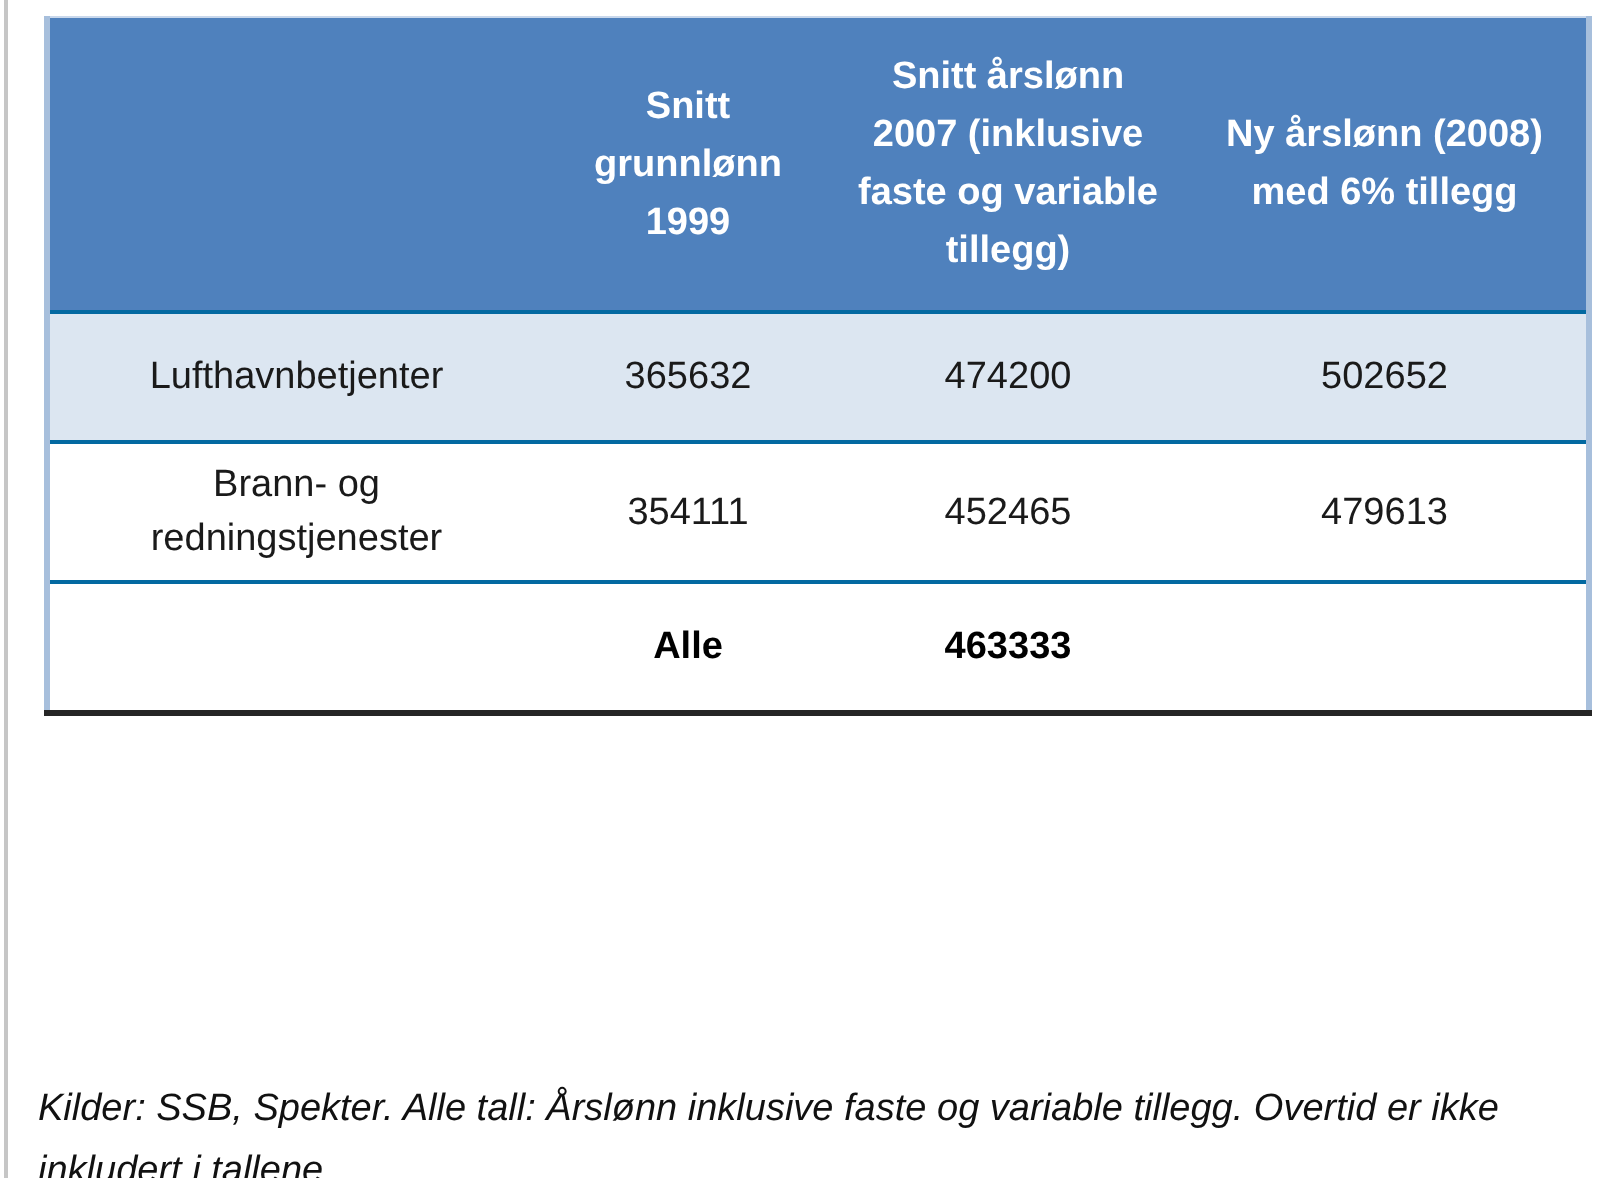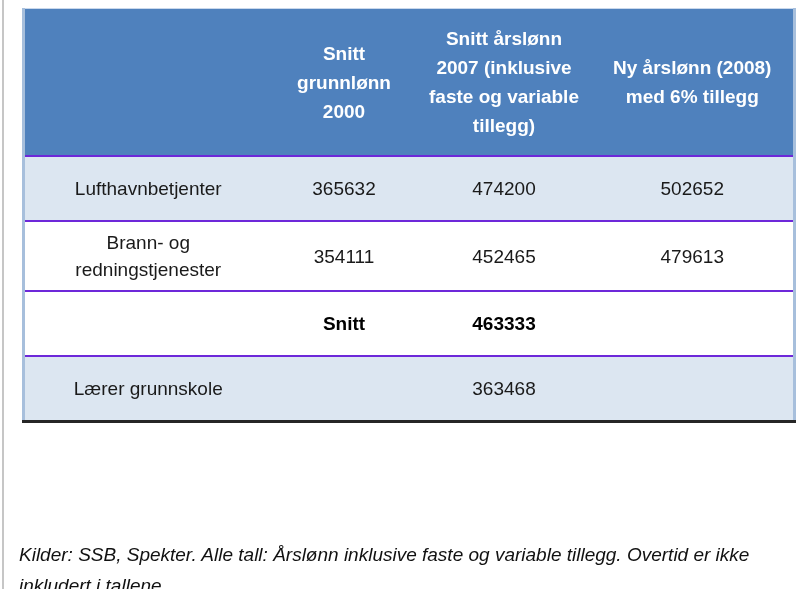--- a/index.html
+++ b/index.html
@@ -46,21 +46,21 @@
     font-weight: bold;
     font-size: 19px;
     line-height: 29px;
     height: 138px;
     vertical-align: middle;
     text-align: center;
     padding: 4px 8px;
     border: none;
   }
   tbody tr {
-    border-top: 2px solid #6d28d9;
+    border-top: 2px solid #0369a1;
     background: #ffffff;
   }
   tbody tr.shaded {
     background: #dce6f1;
   }
   tbody td {
     font-size: 19px;
     line-height: 27px;
     color: #1a1a1a;
     text-align: center;
@@ -99,46 +99,40 @@
 <table class="salary-table">
   <colgroup>
     <col class="c1">
       <col class="c2">
       <col class="c3">
       <col class="c4">
   </colgroup>
   <thead>
     <tr>
       <th></th>
-      <th>Snitt grunnlønn 2000</th>
+      <th>Snitt grunnlønn 1999</th>
       <th>Snitt årslønn 2007 (inklusive faste og variable tillegg)</th>
       <th>Ny årslønn (2008) med 6% tillegg</th>
     </tr>
   </thead>
   <tbody>
     <tr class="shaded h53">
       <td class="label-cell">Lufthavnbetjenter</td>
       <td>365632</td>
       <td>474200</td>
       <td>502652</td>
     </tr>
     <tr class="h70">
       <td class="label-cell">Brann- og redningstjenester</td>
       <td>354111</td>
       <td>452465</td>
       <td>479613</td>
     </tr>
     <tr class="total-row h55">
       <td class="label-cell"></td>
-      <td>Snitt</td>
+      <td>Alle</td>
       <td>463333</td>
-      <td></td>
-    </tr>
-    <tr class="shaded h54">
-      <td class="label-cell">Lærer grunnskole</td>
-      <td></td>
-      <td>363468</td>
       <td></td>
     </tr>
   </tbody>
 </table>
 
 <p class="footnote">Kilder: SSB, Spekter. Alle tall: Årslønn inklusive faste og variable tillegg. Overtid er ikke inkludert i tallene.</p>
 
 </body></html>

